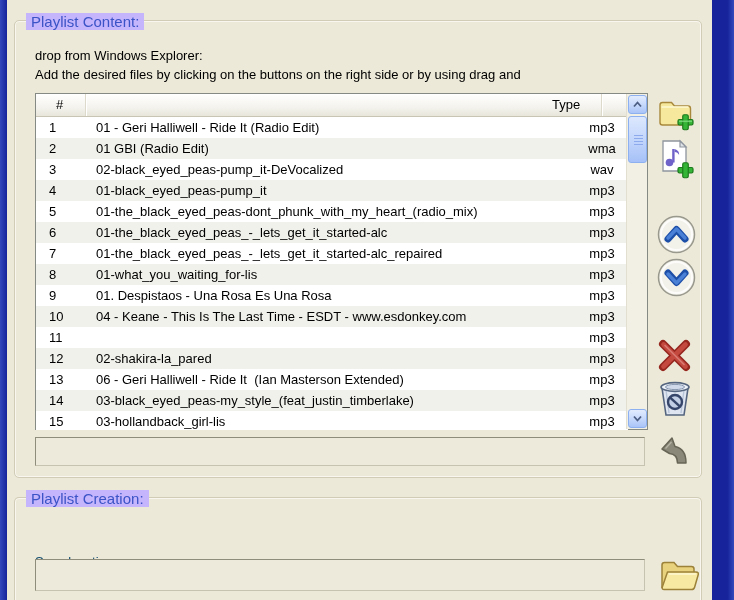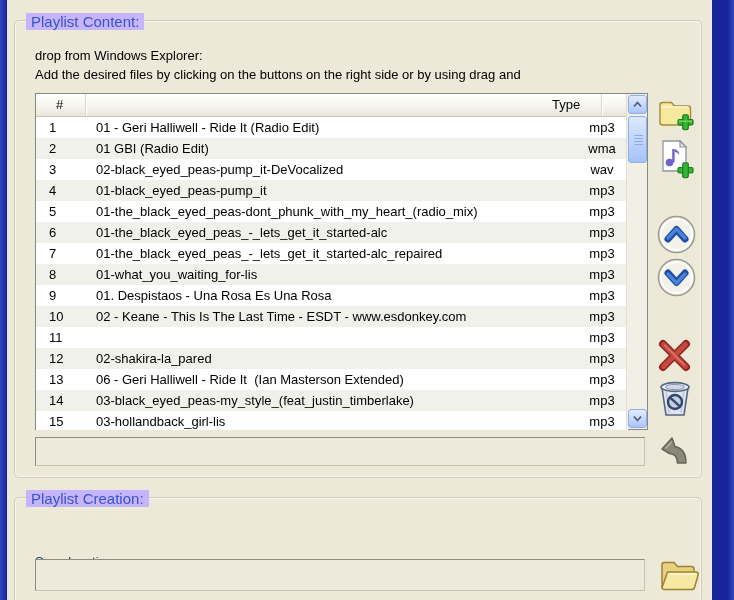--- a/index.html
+++ b/index.html
@@ -127,21 +127,21 @@
       <span class="cell cell-file">01-what_you_waiting_for-lis</span>
       <span class="cell cell-type">mp3</span>
     </div>
         <div class="trow">
       <span class="cell cell-num">9</span>
       <span class="cell cell-file">01. Despistaos - Una Rosa Es Una Rosa</span>
       <span class="cell cell-type">mp3</span>
     </div>
         <div class="trow alt">
       <span class="cell cell-num">10</span>
-      <span class="cell cell-file">02 - Keane - This Is The Last Time - ESDT - www.esdonkey.com</span>
+      <span class="cell cell-file">04 - Keane - This Is The Last Time - ESDT - www.esdonkey.com</span>
       <span class="cell cell-type">mp3</span>
     </div>
         <div class="trow">
       <span class="cell cell-num">11</span>
       <span class="cell cell-type">mp3</span>
     </div>
         <div class="trow alt">
       <span class="cell cell-num">12</span>
       <span class="cell cell-file">02-shakira-la_pared</span>
       <span class="cell cell-type">mp3</span>

